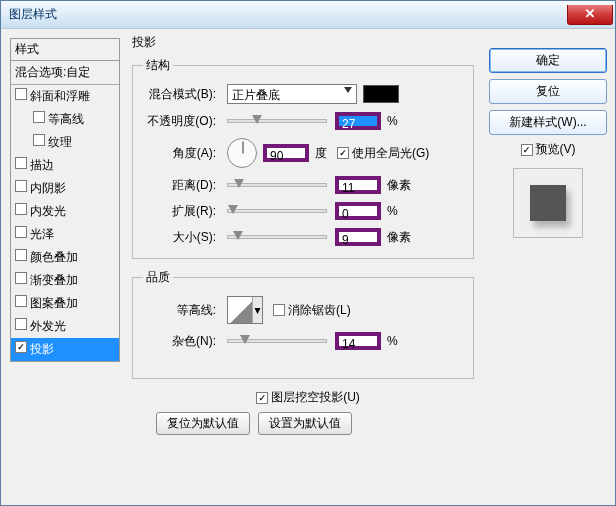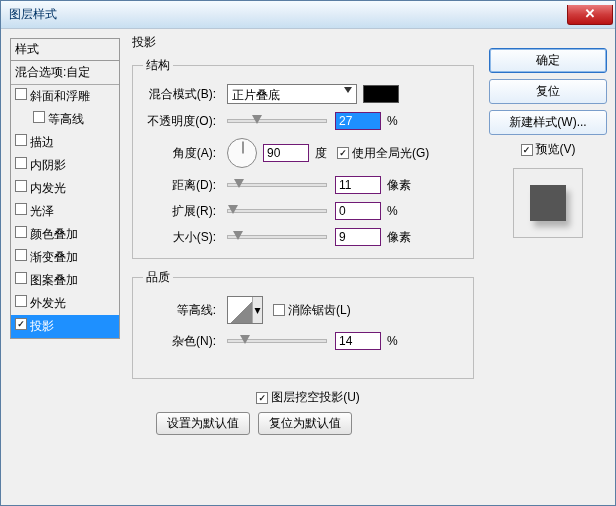--- a/index.html
+++ b/index.html
@@ -21,21 +21,21 @@
   .blend-header { border-bottom: 1px solid #aaa; padding: 3px 4px; background: #f0f0f0; }
 
   .main-panel { position: absolute; left: 127px; top: 3px; width: 350px; }
   .main-panel-title { padding: 2px 4px; }
   fieldset { border: 1px solid #bdbdbd; margin: 4px 4px 10px 4px; padding: 10px 10px 12px 10px; }
   legend { padding: 0 3px; }
   .row { display: flex; align-items: center; margin-bottom: 8px; }
   .lbl { width: 84px; text-align: right; padding-right: 11px; }
   .slider { flex: 0 0 100px; height: 4px; background: #e2e2e2; border: 1px solid #b5b5b5; position: relative; margin-right: 8px; }
   .slider .thumb { position: absolute; top: -5px; width: 0; height: 0; border-left: 5px solid transparent; border-right: 5px solid transparent; border-top: 9px solid #8a8a8a; }
-  .valbox { width: 46px; height: 18px; border: 1px solid #701a75; background: #fff; padding: 1px 3px; text-align: left; }
+  .valbox { width: 46px; height: 18px; border: 4px solid #701a75; background: #fff; padding: 1px 3px; text-align: left; }
   .valbox.sel { background: #1e90ff; color: #fff; }
   .unit { margin-left: 6px; }
   .combo { display: inline-flex; align-items: center; }
   .combo-field { width: 130px; height: 20px; border: 1px solid #7a7a7a; background: #fff; padding: 2px 4px; display: flex; align-items: flex-start; justify-content: space-between; }
   .combo-arrow { width: 0; height: 0; border-left: 4px solid transparent; border-right: 4px solid transparent; border-top: 6px solid #333; }
   .swatch { width: 36px; height: 18px; background: #000; border: 1px solid #555; margin-left: 6px; }
   .angle-dial { width: 30px; height: 30px; border: 1px solid #888; border-radius: 50%; background: #fafafa; position: relative; margin-right: 6px; }
   .angle-dial::after { content: ""; position: absolute; width: 12px; height: 1px; background: #333; top: 14px; left: 15px; transform-origin: left center; transform: rotate(-90deg); }
   .contour-swatch { width: 36px; height: 28px; border: 1px solid #7a7a7a; background: linear-gradient(135deg, #fff 0 48%, #888 48% 100%); display: inline-flex; align-items: center; justify-content: flex-end; }
   .contour-arrow { width: 10px; background: #e8e8e8; height: 100%; border-left: 1px solid #aaa; display: flex; align-items: center; justify-content: center; }
@@ -67,20 +67,24 @@
         <div class="blend-header">混合选项:自定</div>
         <div id="styles-rows">
             <div class="style-row">
               <span class="chk"></span>
               <span>斜面和浮雕</span>
             </div>
             <div class="style-row indent">
               <span class="chk"></span>
               <span>等高线</span>
             </div>
+            <div class="style-row indent">
+              <span class="chk"></span>
+              <span>纹理</span>
+            </div>
             <div class="style-row">
               <span class="chk"></span>
               <span>描边</span>
             </div>
             <div class="style-row">
               <span class="chk"></span>
               <span>内阴影</span>
             </div>
             <div class="style-row">
               <span class="chk"></span>
@@ -204,22 +208,22 @@
       </fieldset>
 
       <div class="row" style="justify-content:center;margin:0 0 6px 0">
         <span class="inline-chk">
           <span class="chk checked"></span>
           <span>图层挖空投影(U)</span>
         </span>
       </div>
 
       <div class="btns-row">
+        <div class="btn">复位为默认值</div>
         <div class="btn">设置为默认值</div>
-        <div class="btn">复位为默认值</div>
       </div>
     </div>
 
     <div class="right-panel">
       <div class="rbtn default">确定</div>
       <div class="rbtn">复位</div>
       <div class="rbtn">新建样式(W)...</div>
       <div class="preview-label">
         <span class="chk checked"></span>
         <span>预览(V)</span>

